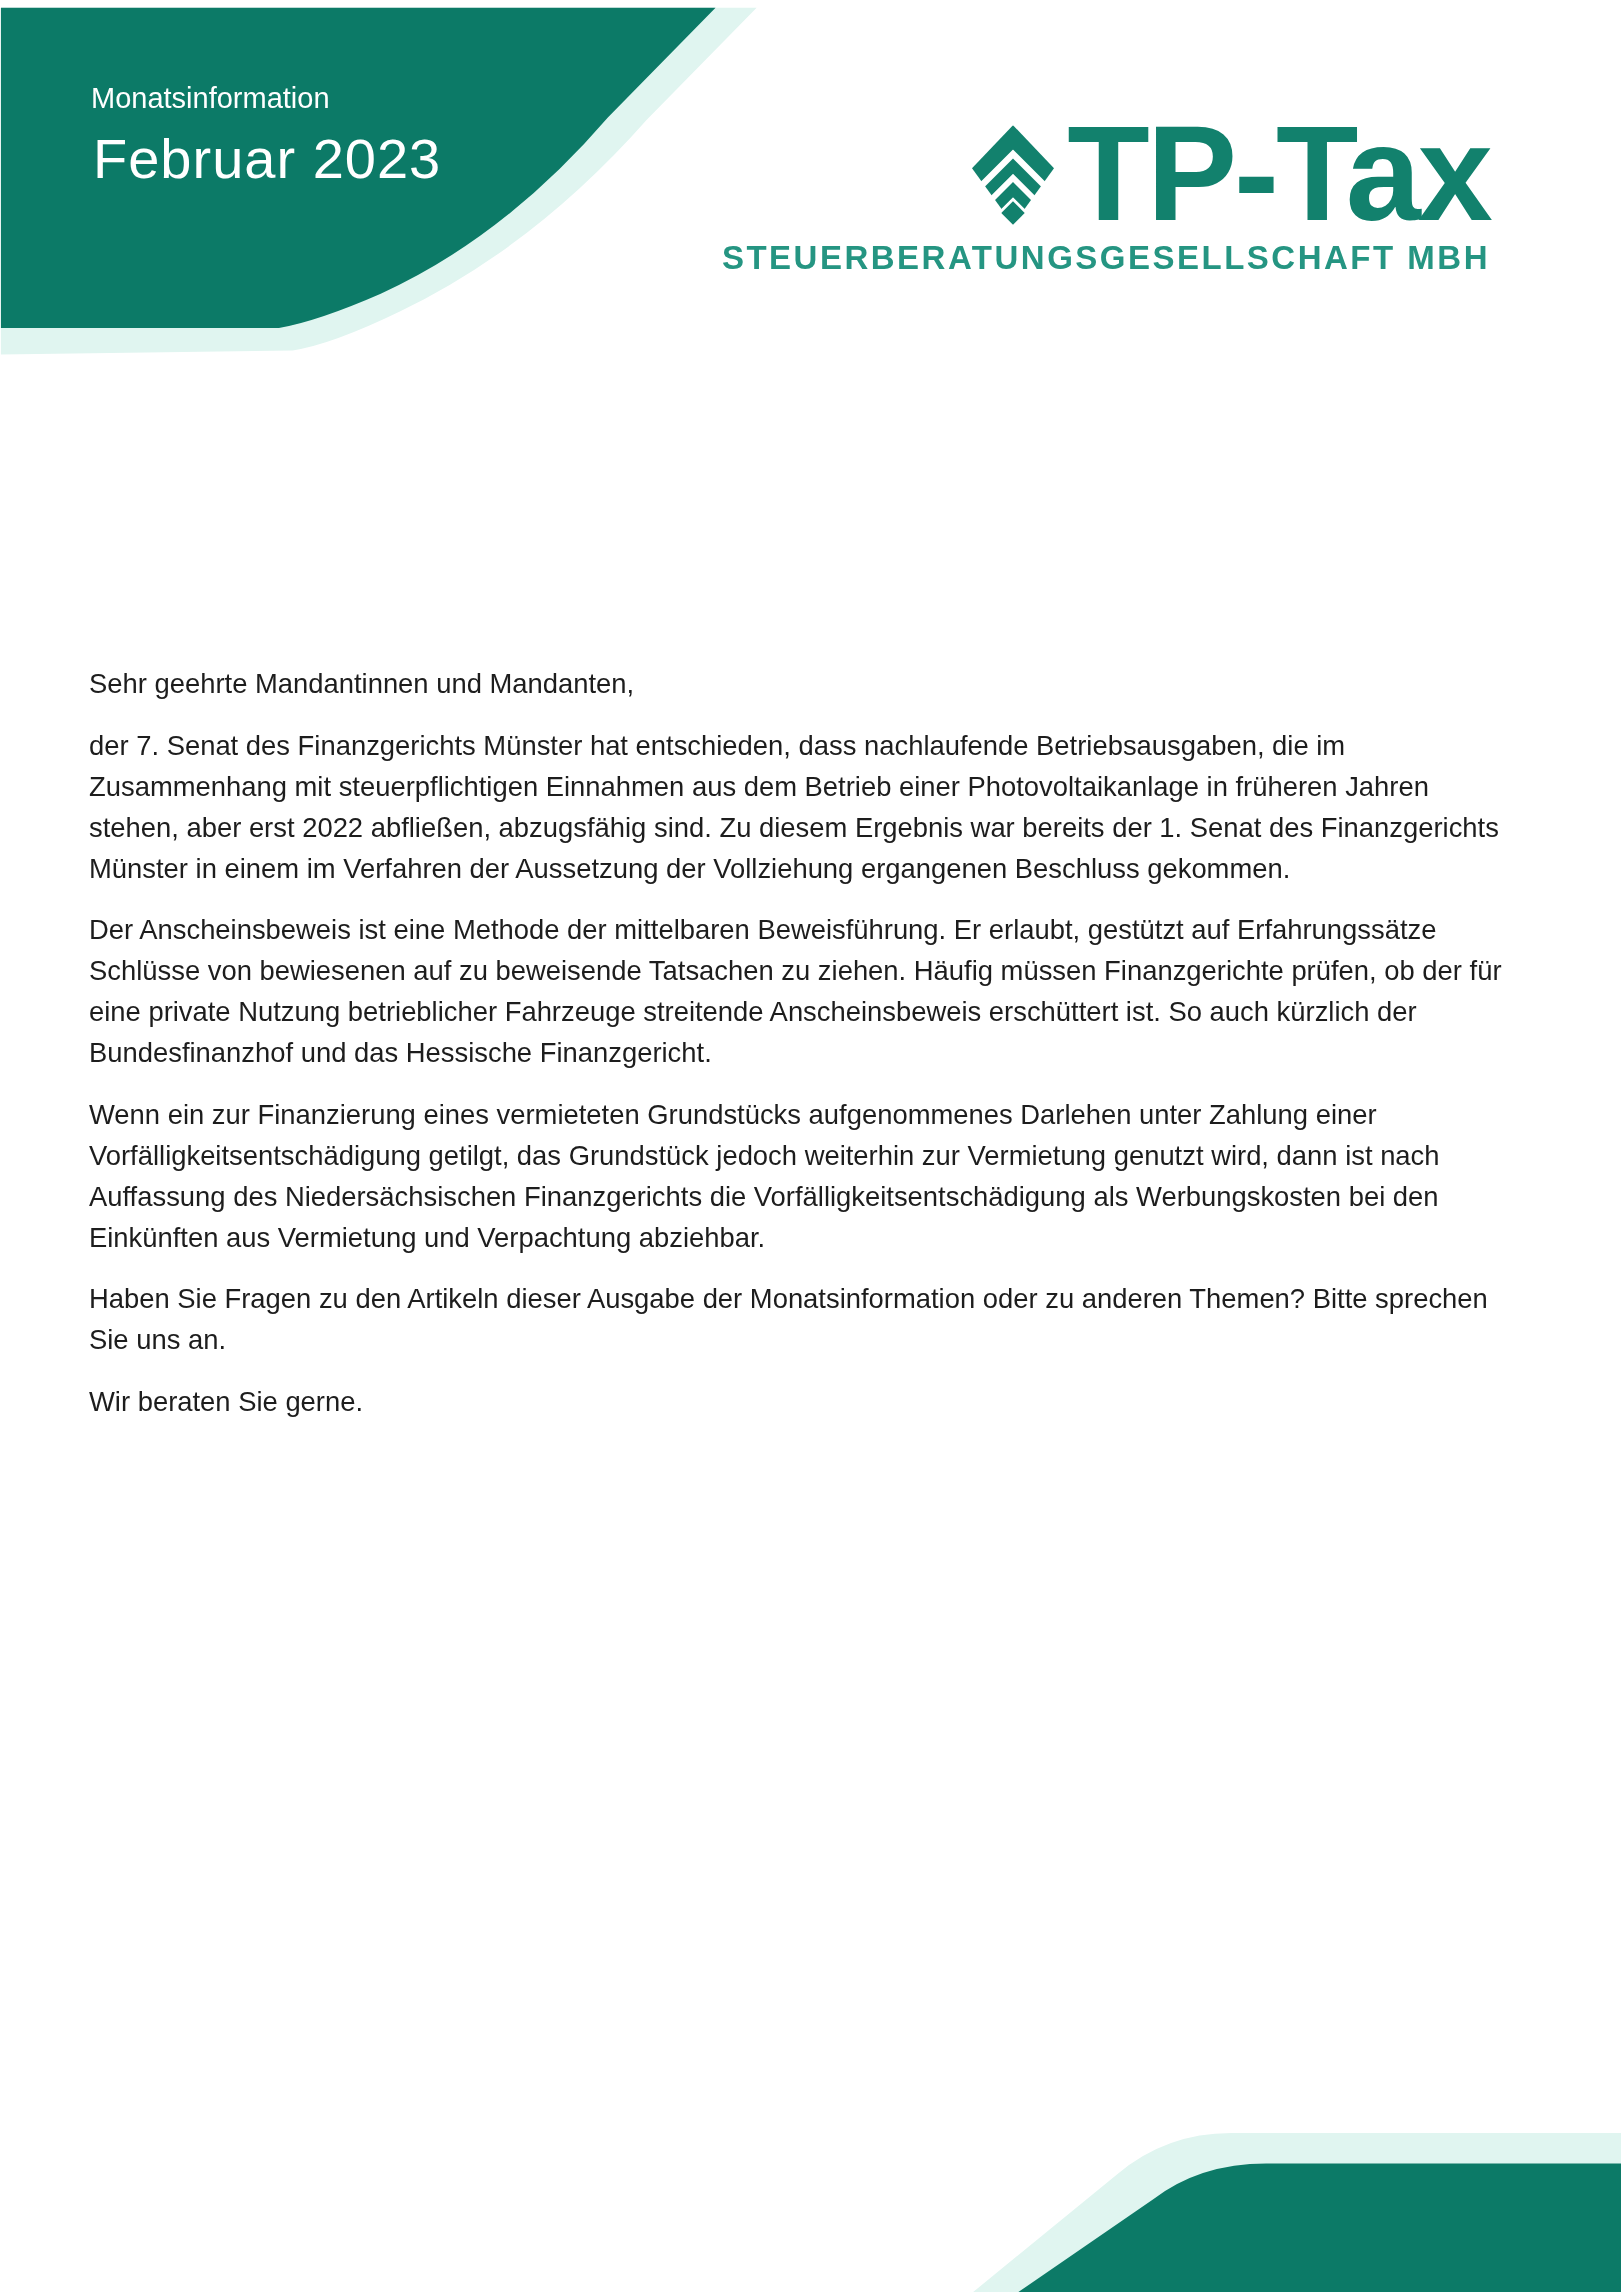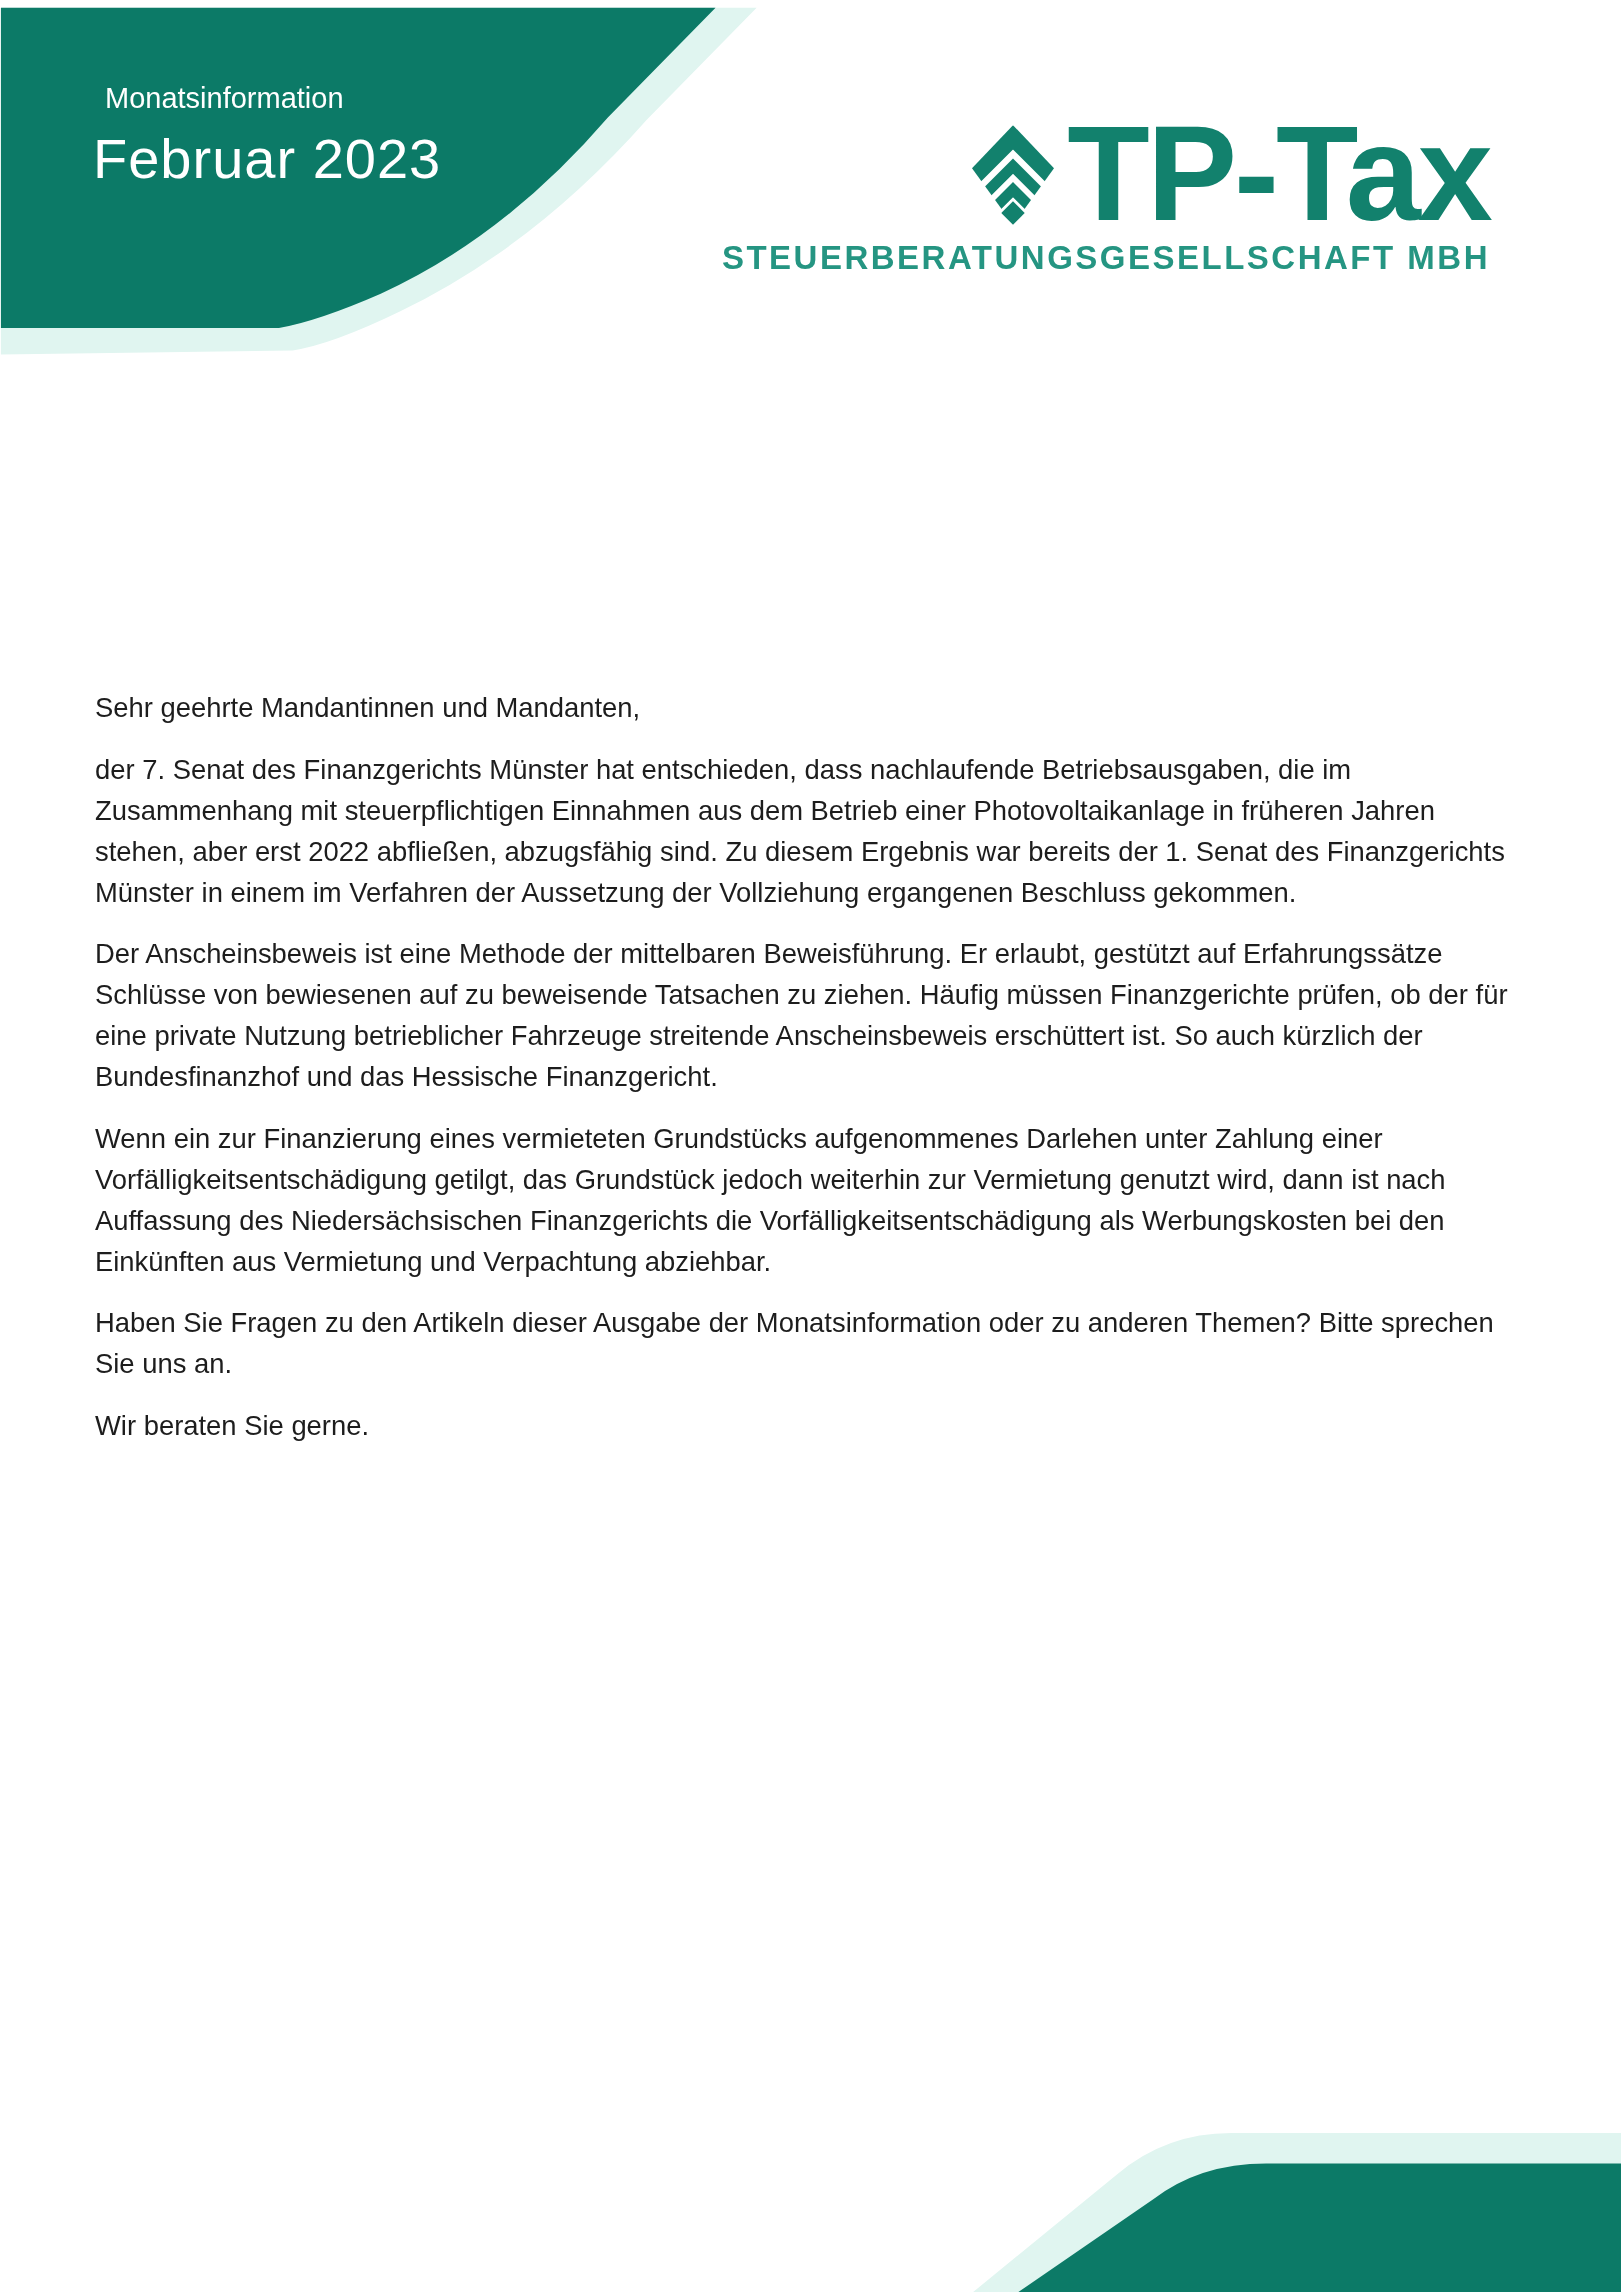--- a/index.html
+++ b/index.html
@@ -21,21 +21,21 @@
 
   
   .header-shape {
     position: absolute;
     top: 0; left: 0;
     width: 1621px; height: 372px;
     pointer-events: none;
   }
   .masthead-kicker {
     position: absolute;
-    left: 105px; top: 82px;
+    left: 91px; top: 82px;
     font-size: 29px;
     line-height: 33px;
     font-weight: 400;
     color: #ffffff;
   }
   .masthead-title {
     position: absolute;
     left: 93px; top: 128px;
     font-size: 56px;
     line-height: 61px;
@@ -90,25 +90,24 @@
   }
   .sender-company {
     font-weight: 700;
     color: #0c7a67;
   }
   .sender-line { color: #1d1d1d; }
 
   
   .letter {
     position: absolute;
-    left: 95px; top: 663px;
+    left: 89px; top: 663px;
     width: 1422px;
     font-size: 27.4px;
     line-height: 41px;
-    margin-top: 24px;
   }
   .salutation { margin: 0 0 27.4px 0; }
   .letter p   { margin: 0 0 20.6px 0; }
   .closing-question { margin: 0; }
   .closing-note     { margin: 0; }
 
   
   .footer-shape {
     position: absolute;
     left: 0; bottom: 0;

